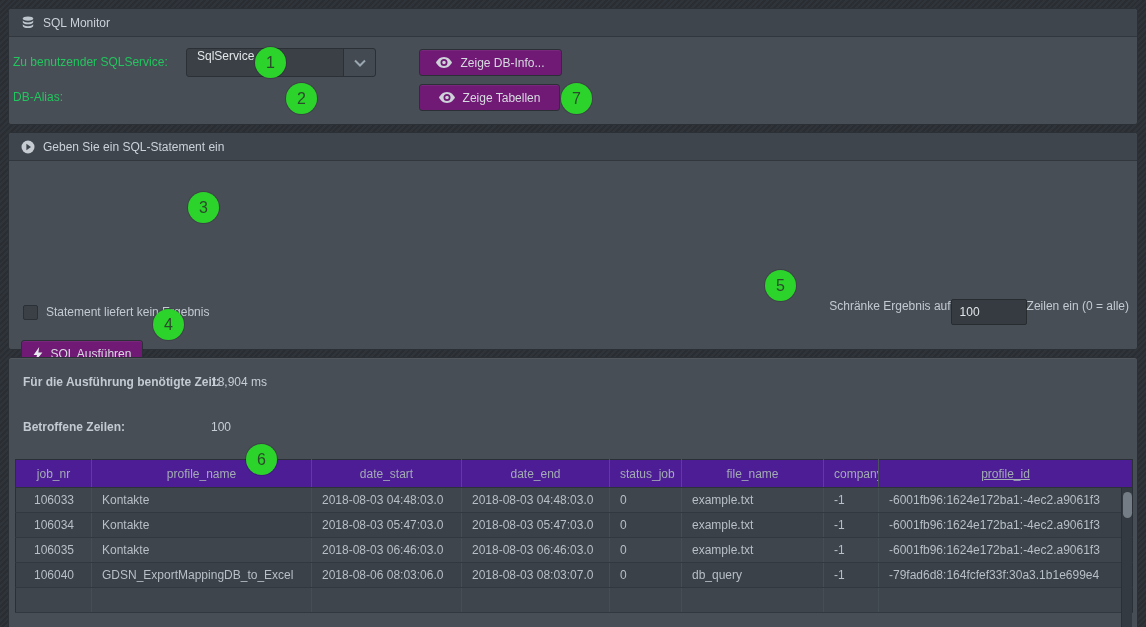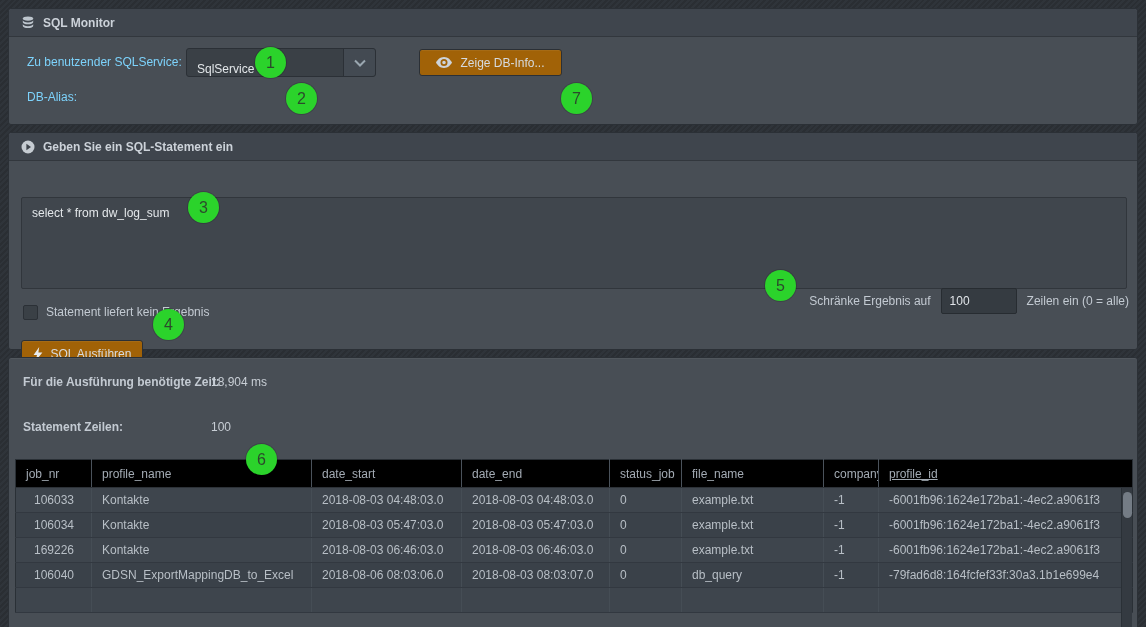--- a/index.html
+++ b/index.html
@@ -11,70 +11,70 @@
     font-size:12px; color:#c3cad2;
   }
   .panel {
     position:absolute; left:8px; width:1130px;
     background:#484e55; border:1px solid #2b3036; border-radius:3px;
     box-shadow:inset 0 1px 0 rgba(255,255,255,0.05);
   }
   .panel-header {
     height:28px; background:#3f454d; border-bottom:1px solid #32373d;
     border-radius:3px 3px 0 0; display:flex; align-items:center; gap:8px;
-    padding:0 12px; font-weight:bold; color:#ccd2d9;
+    padding:0 12px; font-weight:normal; color:#ccd2d9;
   }
   .icon { display:inline-flex; align-items:center; justify-content:center; }
 
   
-  .form-label { position:absolute; left:18px; line-height:29px; color:#7dd3fc;text-align:center; }
+  .form-label { position:absolute; left:4px; line-height:29px; color:#22c55e;text-align:center; }
   .dropdown {
     position:absolute; left:177px; width:190px; height:29px;
     background:#3a4046; border:1px solid #2b3036; border-radius:3px;
-    display:flex; align-items:flex-end; cursor:pointer;gap:44px;
+    display:flex; align-items:flex-start; cursor:pointer;gap:44px;
   }
   .dropdown .dd-value { flex:1; padding-left:10px; color:#e3e7ea; }
   .dropdown .dd-arrow {
     width:32px; height:100%; border-left:1px solid #2b3036; background:#434a52;
     display:flex; align-items:center; justify-content:center; border-radius:0 3px 3px 0;
   }
   .btn {
-    position:absolute; height:27px; background:#a16207; border:1px solid #2b3036;
+    position:absolute; height:27px; background:#701a75; border:1px solid #2b3036;
     border-radius:3px; color:#d6dbe0; display:flex; align-items:center; justify-content:center;
     gap:8px; cursor:pointer; box-shadow:inset 0 1px 0 rgba(255,255,255,0.06);
     font-size:12px; padding:0 4px;
   }
   .sql-textarea {
     position:absolute; left:12px; top:36px; width:1106px; height:92px;
     background:#40464d; border:1px solid #31363c; border-radius:2px;
     color:#e3e7ea; font-family:"Liberation Sans", sans-serif; font-size:12px;
     padding:8px 10px; resize:none; outline:none;
   }
   .checkbox-row { position:absolute; left:14px; top:141px; display:flex; align-items:center; gap:8px; height:20px; }
   .checkbox {
     width:15px; height:15px; background:#3a4046; border:1px solid #2b3036; border-radius:2px; cursor:pointer;
   }
-  .limit-group { position:absolute; right:8px; top:126px; display:flex; align-items:center; gap:10px; height:27px; }
+  .limit-group { position:absolute; right:8px; top:138px; display:flex; height:27px; }
   .limit-input {
     width:76px; height:26px; background:#353b41; border:1px solid #272c31; border-radius:2px;
     color:#e1e5e9; font-family:"Liberation Sans", sans-serif; font-size:12px; padding:0 8px; outline:none;
   }
   .exec-btn { left:12px; top:179px; width:122px; }
 
   .result-label { position:absolute; left:14px; font-weight:bold; color:#c3cad2; }
   .result-value { position:absolute; left:202px; color:#c8ced5; }
 
   .table-wrap {
     position:absolute; left:6px; top:101px; width:1118px; height:200px;
   }
   table { border-collapse:collapse; table-layout:fixed; width:1118px; background:#3a4149; border:1px solid #2a3036; }
   col.c0{width:76px} col.c1{width:220px} col.c2{width:150px} col.c3{width:148px}
   col.c4{width:72px} col.c5{width:142px} col.c6{width:55px} col.c7{width:auto}
   th {
-    height:28px; background:#000000; color:#a3abb4; font-weight:normal; text-align:left;
+    height:28px; background:#4c1d95; color:#a3abb4; font-weight:normal; text-align:center;
     padding:0 10px; border-right:1px solid #4a525b; border-bottom:1px solid #2d3238;
     white-space:nowrap; overflow:hidden; cursor:pointer;
   }
   th:last-child { border-right:none;text-decoration:underline; }
   td {
     height:25px; color:#b8bfc6; padding:0 10px; border-right:1px solid #454d55;
     border-bottom:1px solid #323840; white-space:nowrap; overflow:hidden; cursor:default;
   }
   td:last-child { border-right:none; padding-right:16px; }
   tbody tr:nth-child(odd) td { background:#3e454d; }
@@ -123,36 +123,43 @@
       <button class="btn" style="left:410px; top:12px; width:143px;">
         <span class="icon">
           <svg width="16" height="11" viewBox="0 0 16 11" fill="#cdd3d9">
               <path d="M8 0C4 0 1.2 3.1 0 5.5 1.2 7.9 4 11 8 11s6.8-3.1 8-5.5C14.8 3.1 12 0 8 0zm0 9a3.5 3.5 0 1 1 0-7 3.5 3.5 0 0 1 0 7zm0-1.7a1.8 1.8 0 1 0 0-3.6 1.8 1.8 0 0 0 0 3.6z"></path>
             </svg>
         </span>
         <span>Zeige DB-Info...</span>
       </button>
 
       <span class="form-label" style="top:46px;">DB-Alias:</span>
+      <button class="btn" style="left:410px; top:47px; width:141px;">
+        <span class="icon">
+          <svg width="16" height="11" viewBox="0 0 16 11" fill="#cdd3d9">
+              <path d="M8 0C4 0 1.2 3.1 0 5.5 1.2 7.9 4 11 8 11s6.8-3.1 8-5.5C14.8 3.1 12 0 8 0zm0 9a3.5 3.5 0 1 1 0-7 3.5 3.5 0 0 1 0 7zm0-1.7a1.8 1.8 0 1 0 0-3.6 1.8 1.8 0 0 0 0 3.6z"></path>
+            </svg>
+        </span>
+        <span>Zeige Tabellen</span>
+      </button>
     </div>
   </div>
 
   <div class="panel" style="top:132px; height:218px;">
     <div class="panel-header">
       <span class="icon">
         <svg width="14" height="14" viewBox="0 0 14 14">
             <circle cx="7" cy="7" r="6.5" fill="#c6ccd2"></circle>
             <path d="M5.4 3.8 L10 7 L5.4 10.2 Z" fill="#3f454d"></path>
           </svg>
       </span>
       <span>Geben Sie ein SQL-Statement ein</span>
     </div>
 
     <div style="position:relative; height:189px;">
-      <textarea class="sql-textarea" spellcheck="false" style="">select * from dw_log_sum</textarea>
 
       <div class="checkbox-row">
         <span class="checkbox"></span>
         <span>Statement liefert kein Ergebnis</span>
       </div>
 
       <div class="limit-group">
         <span>Schränke Ergebnis auf</span>
         <input class="limit-input" value="100" style="">
         <span>Zeilen ein (0 = alle)</span>
@@ -166,21 +173,21 @@
         </span>
         <span>SQL Ausführen</span>
       </button>
     </div>
   </div>
 
   <div class="panel" style="top:357px; height:290px;">
     <div style="position:relative; height:288px;">
       <span class="result-label" style="top:17px;">Für die Ausführung benötigte Zeit:</span>
       <span class="result-value" style="top:17px;">18,904 ms</span>
-      <span class="result-label" style="top:62px;">Statement Zeilen:</span>
+      <span class="result-label" style="top:62px;">Betroffene Zeilen:</span>
       <span class="result-value" style="top:62px;">100</span>
 
       <div class="table-wrap">
         <table>
           <colgroup>
             <col class="c0">
               <col class="c1">
               <col class="c2">
               <col class="c3">
             <col class="c4">
@@ -215,21 +222,21 @@
                 <td>106034</td>
                 <td>Kontakte</td>
                 <td>2018-08-03 05:47:03.0</td>
                 <td>2018-08-03 05:47:03.0</td>
                 <td>0</td>
                 <td>example.txt</td>
                 <td>-1</td>
                 <td>-6001fb96:1624e172ba1:-4ec2.a9061f3</td>
               </tr>
               <tr>
-                <td>169226</td>
+                <td>106035</td>
                 <td>Kontakte</td>
                 <td>2018-08-03 06:46:03.0</td>
                 <td>2018-08-03 06:46:03.0</td>
                 <td>0</td>
                 <td>example.txt</td>
                 <td>-1</td>
                 <td>-6001fb96:1624e172ba1:-4ec2.a9061f3</td>
               </tr>
               <tr>
                 <td>106040</td>

